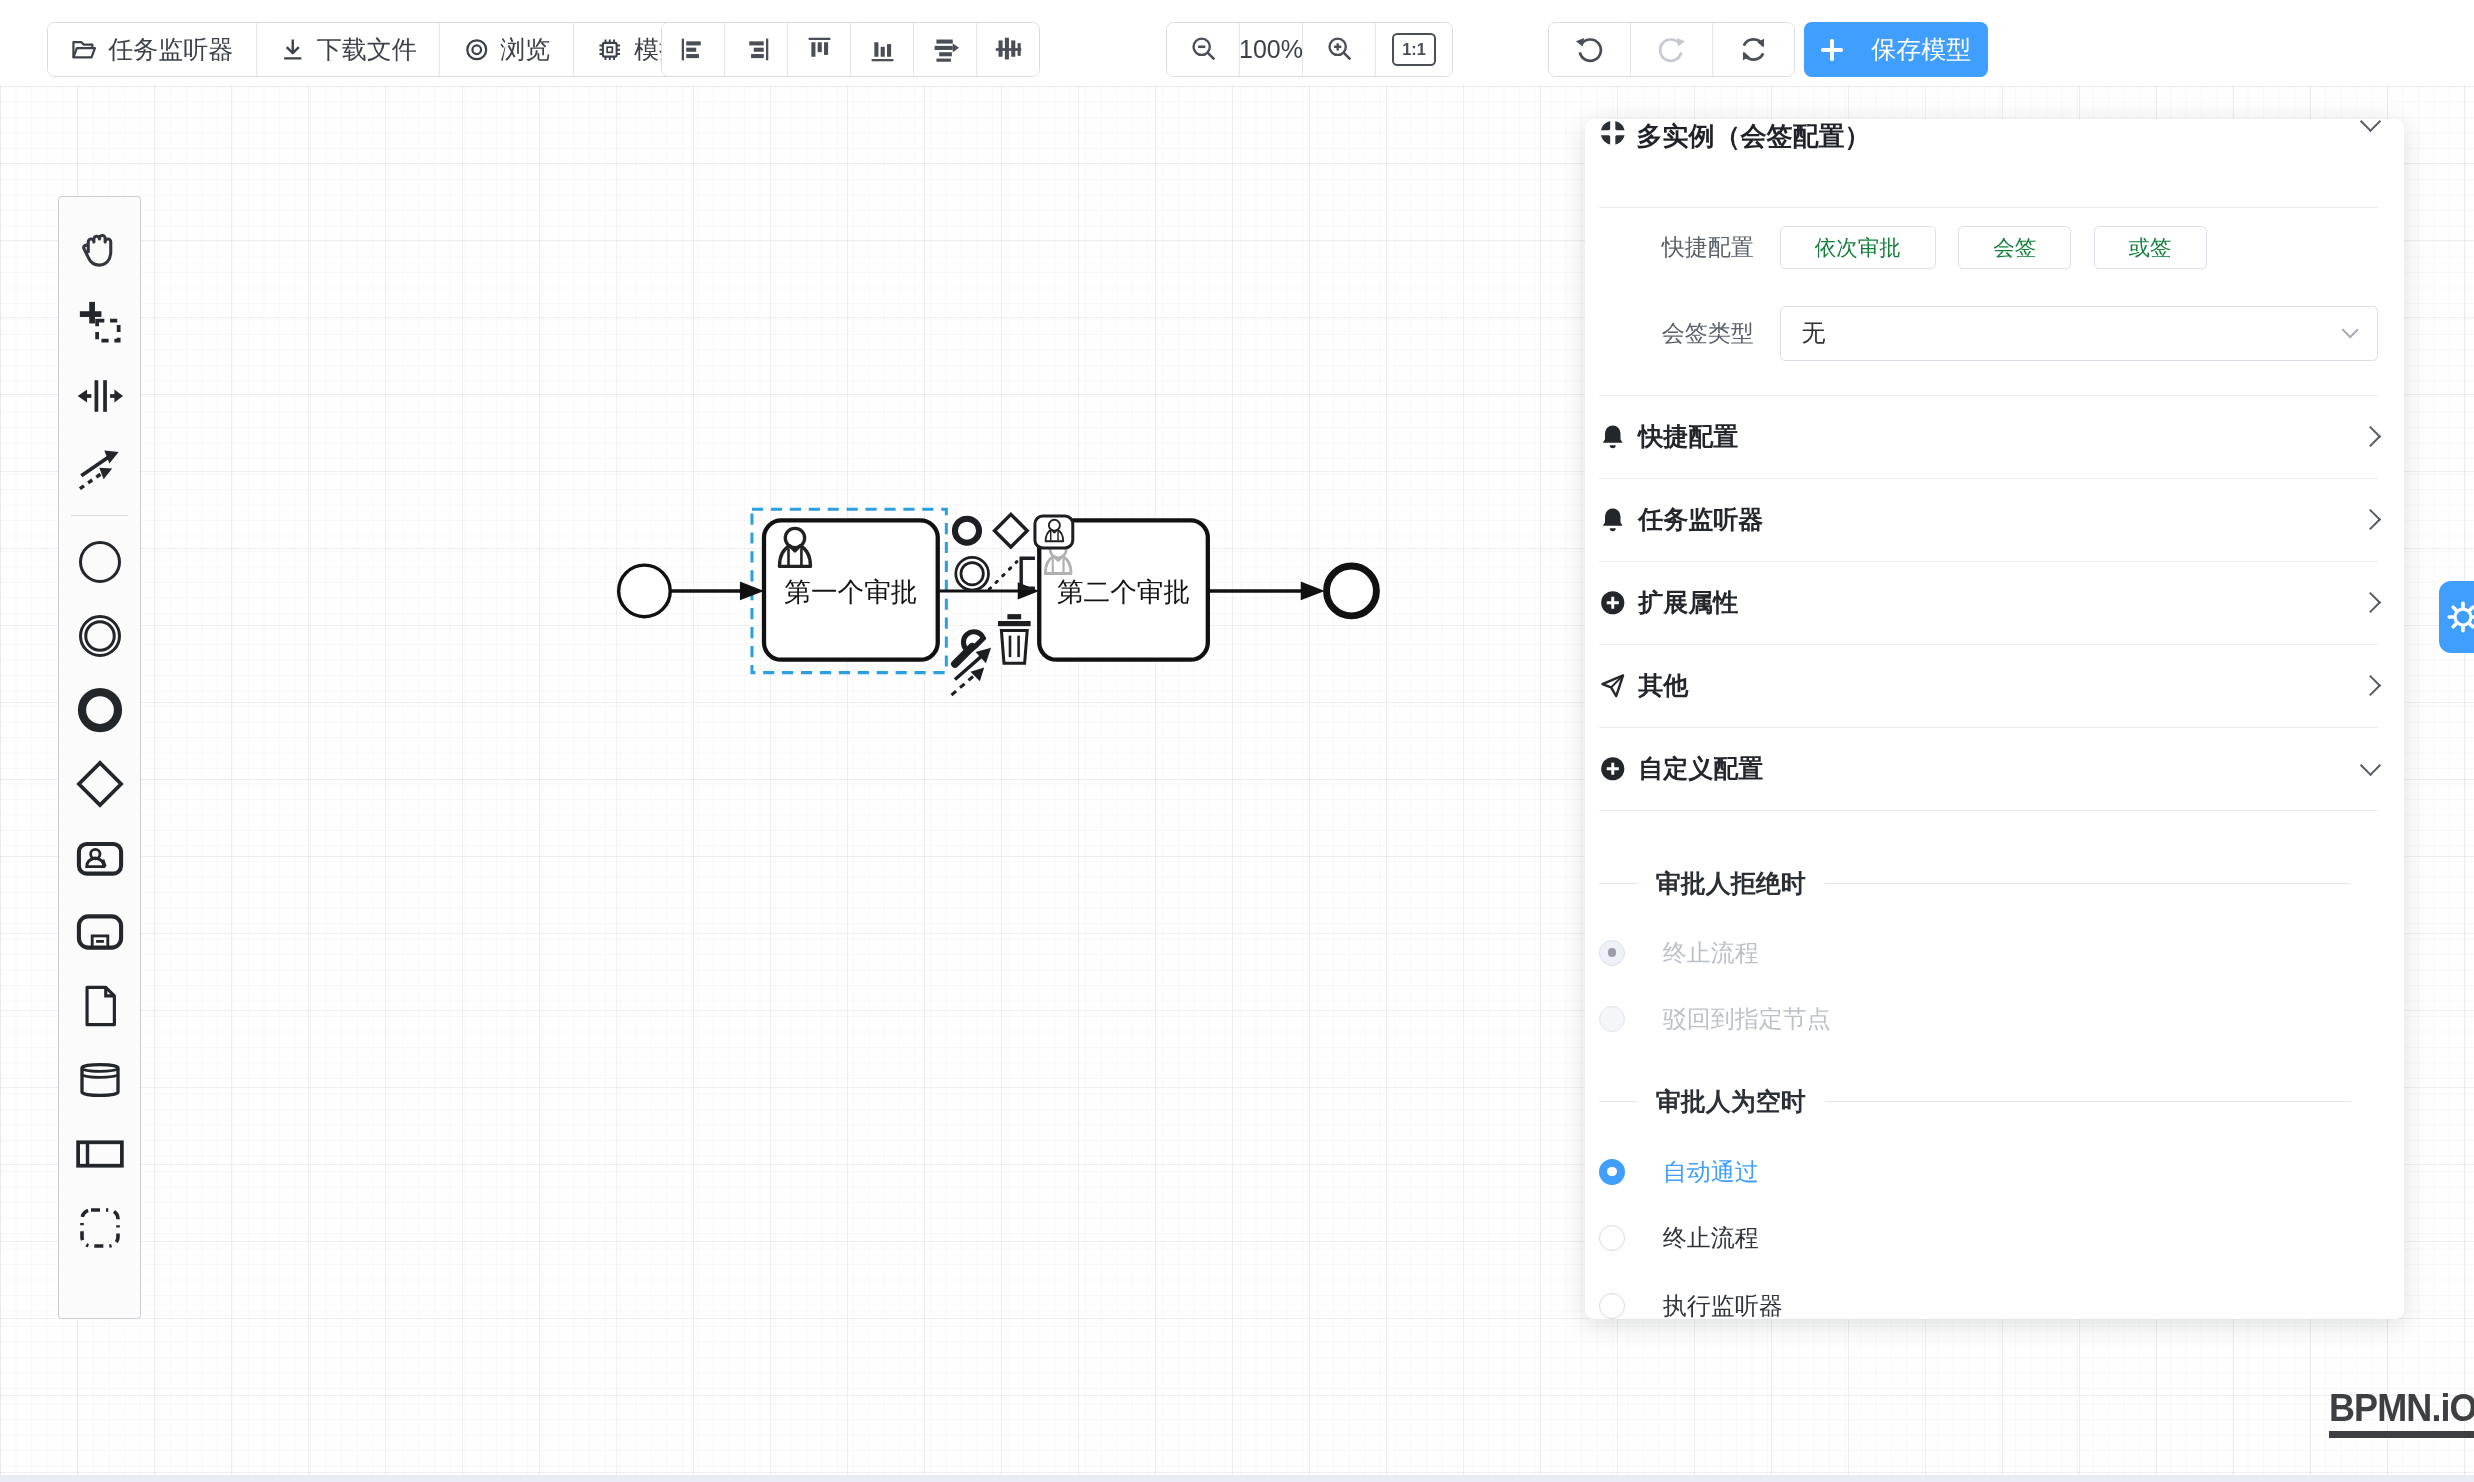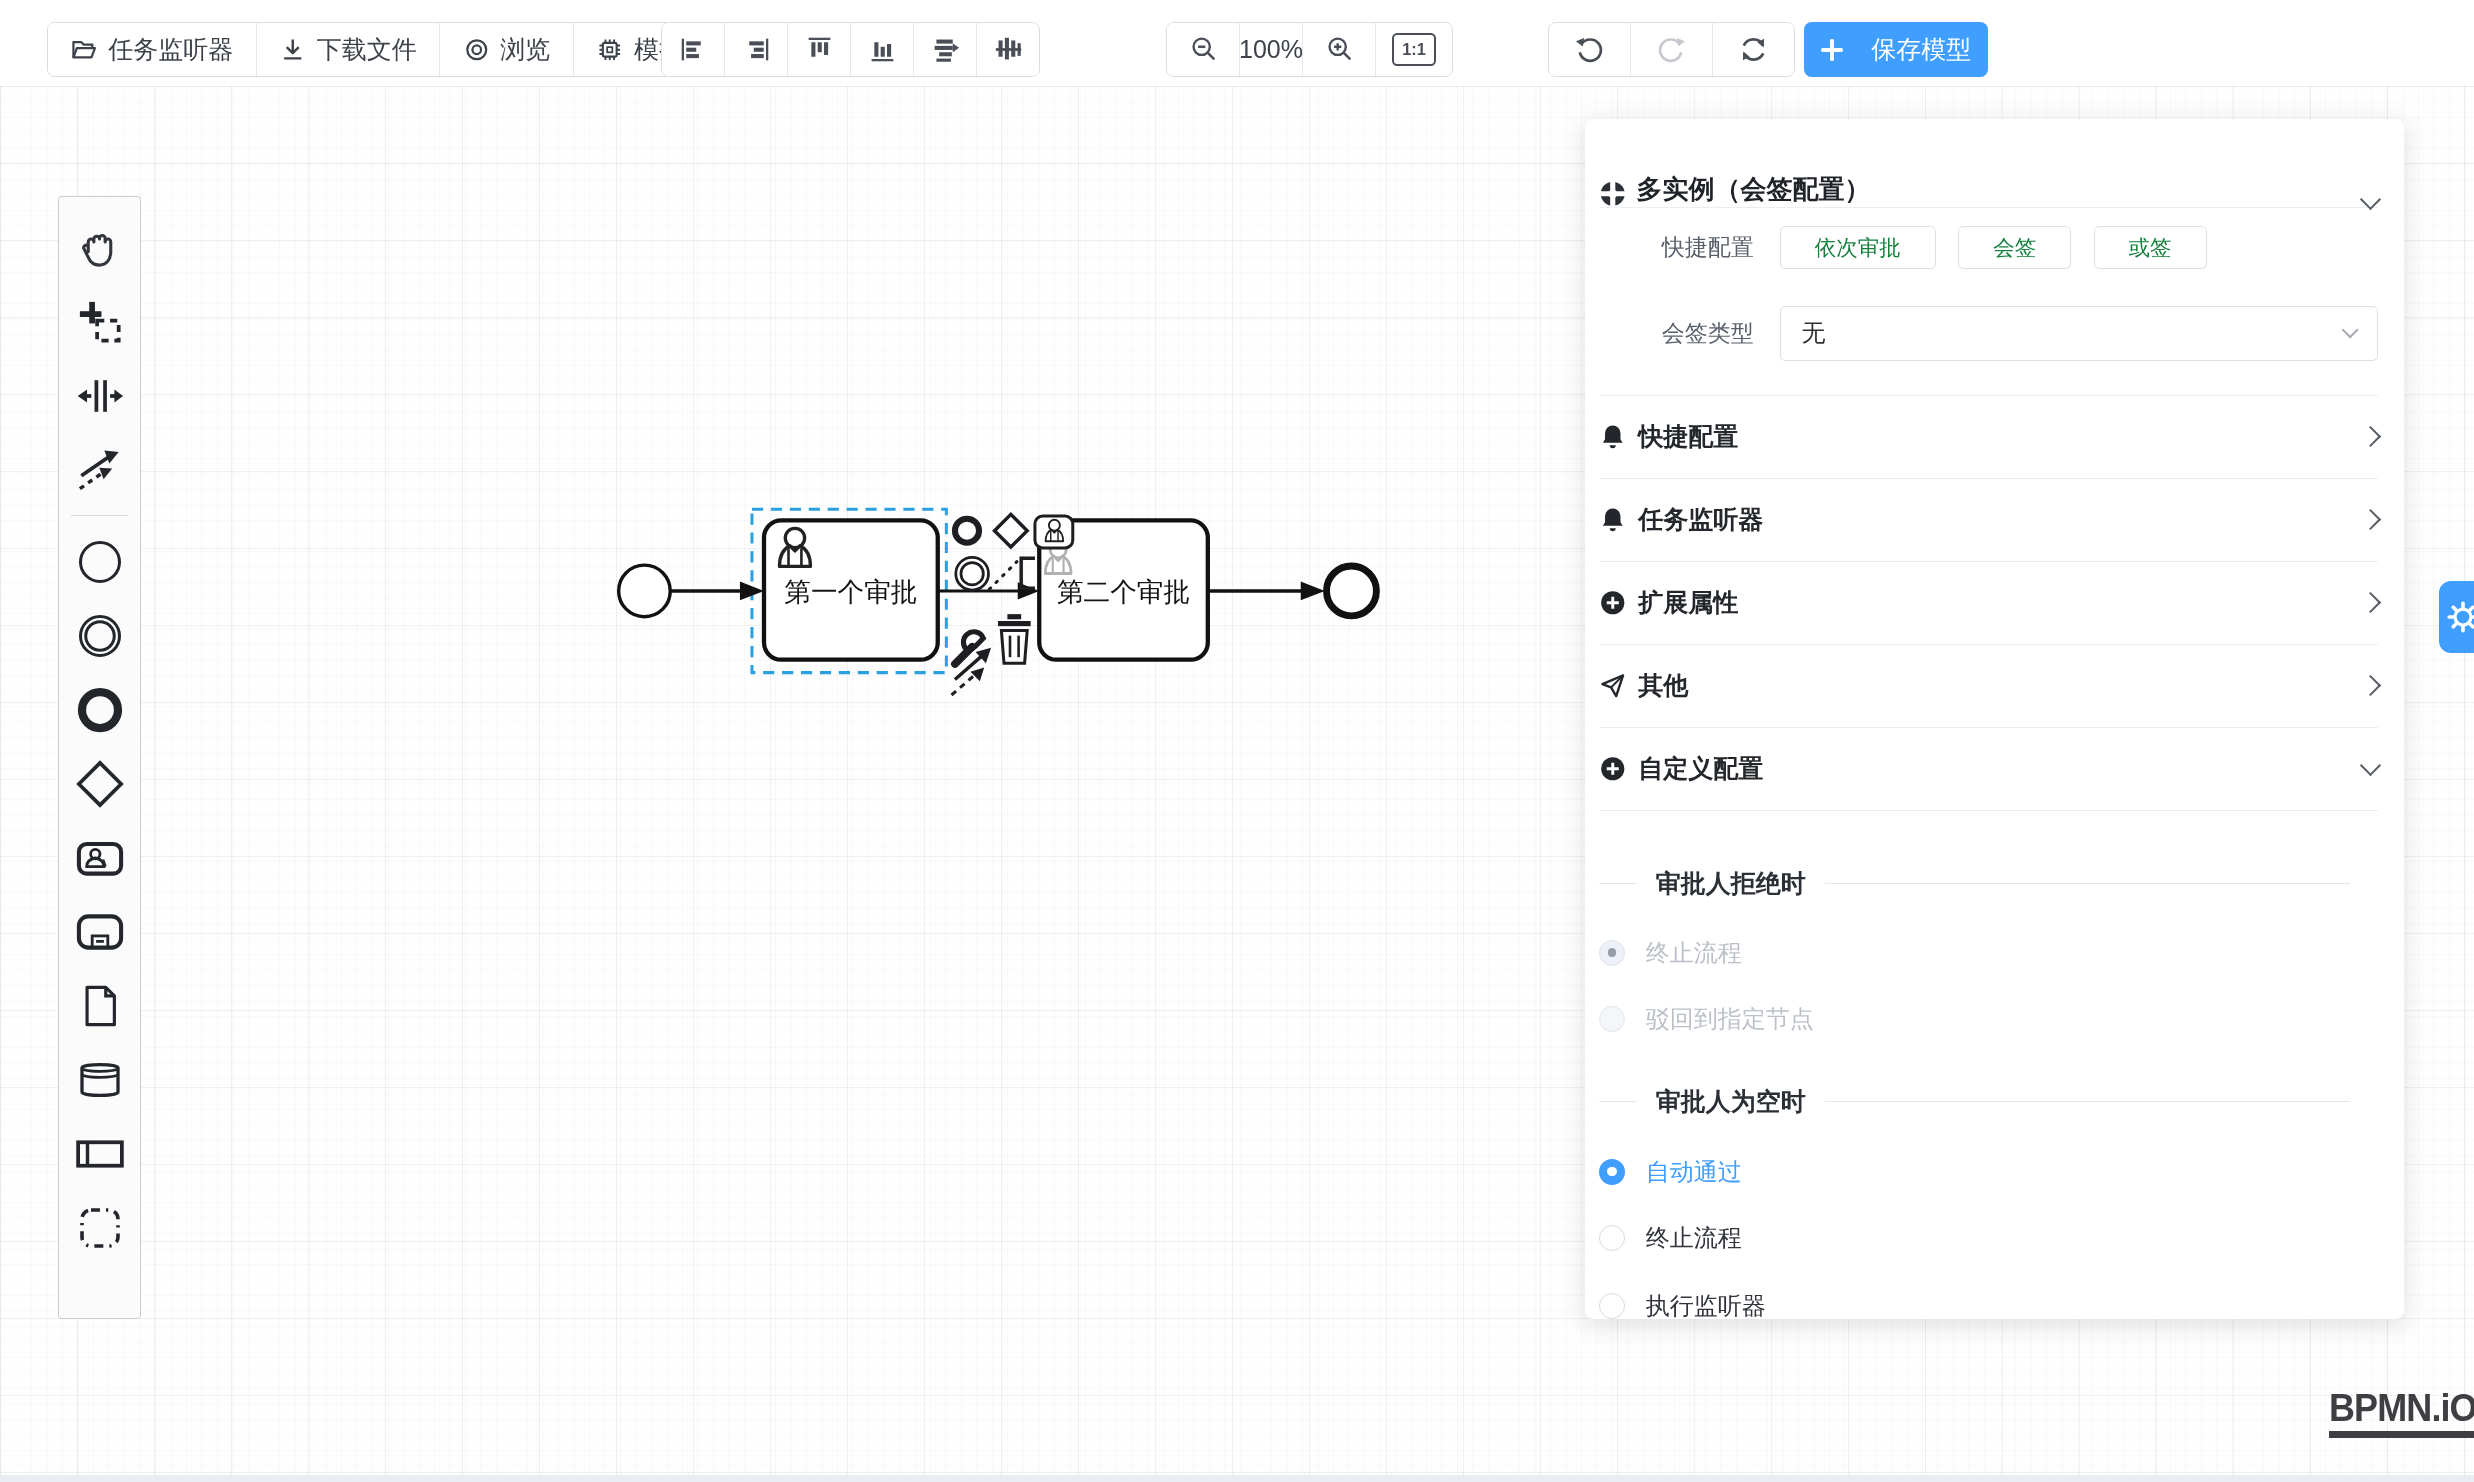--- a/index.html
+++ b/index.html
@@ -47,21 +47,21 @@
     background:#fbfbfc;border:0.9px solid #c9ccd2;border-radius:3.4px;box-sizing:border-box;
     display:flex;flex-direction:column;align-items:center;padding:13.8px 0;}
   .pal-item{height:74px;display:flex;align-items:center;justify-content:center;cursor:pointer;flex:none;}
   .pal-sep{width:70%;border-top:0.9px solid #d6d9dd;margin:8.6px 0;flex:none;}
   
   .diagram-svg{position:absolute;left:0;top:0;z-index:2;}
   
   .panel{position:absolute;left:1585px;top:119px;width:819px;height:1200px;z-index:20;
     background:#fff;border-radius:8.6px;box-shadow:0 5.2px 24px rgba(31,35,41,.14);
     box-sizing:border-box;padding:0 26px 0 13.8px;overflow:hidden;}
-  .panel-header{height:88px;display:flex;align-items:flex-end;gap:10.3px;border-bottom:0.9px solid #eceef1;}
+  .panel-header{height:88px;display:flex;align-items:flex-start;gap:10.3px;border-bottom:0.9px solid #eceef1;}
   .panel-title{font-size:26px;font-weight:bold;color:#1f2329;}
   .spacer{flex:1;}
   .chev{width:13px;height:13px;border-right:2.6px solid #565b64;border-bottom:2.6px solid #565b64;flex:none;}
   .chev.down{transform:rotate(45deg);margin-top:-5.2px;}
   .chev.right{transform:rotate(-45deg);}
   .row-quick{margin-top:15.5px;height:48px;display:flex;align-items:center;}
   .form-label{width:155px;text-align:right;font-size:23px;color:#5a616c;margin-right:26px;flex:none;}
   .quick-btns{display:flex;gap:22.4px;align-items:center;}
   .q-btn{height:41px;padding:0 34px;border:0.9px solid #dcdfe6;border-radius:5.2px;background:#fff;
     display:flex;align-items:center;font-size:21.5px;color:#15803d;cursor:pointer;}
@@ -74,21 +74,21 @@
     font-size:25px;font-weight:bold;color:#23262b;cursor:pointer;}
   .section-row.first{border-top:0.9px solid #eceef1;}
   .sec-ico{width:27.5px;height:27.5px;flex:none;display:flex;align-items:center;justify-content:center;}
   .dv-row{display:flex;align-items:center;height:52px;gap:19px;}
   .dv-row.reject{margin-top:47px;}
   .dv-row.empty{margin-top:33px;}
   .dv-line{height:1.7px;background:#e3e6eb;flex:none;}
   .dv-line.l{width:38px;}
   .dv-line.r{width:525px;}
   .dv-title{font-size:25px;font-weight:bold;color:#2b2f36;white-space:nowrap;}
-  .radio-row{display:flex;align-items:center;gap:21px;height:48px;cursor:pointer;}
+  .radio-row{display:flex;align-items:center;gap:38px;height:48px;cursor:pointer;}
   .radio-row.m22{margin-top:19px;} .radio-row.m21{margin-top:18px;} .radio-row.m23{margin-top:20px;}
   .radio{width:26px;height:26px;border-radius:50%;box-sizing:border-box;position:relative;flex:none;}
   .radio.unchecked{border:1.7px solid #d5d9e0;background:#fff;}
   .radio.checked{background:#409EFF;}
   .radio.checked::after{content:'';position:absolute;inset:0;margin:auto;width:9.5px;height:9.5px;border-radius:50%;background:#fff;}
   .radio.dis-checked{background:#eef2f8;border:1.7px solid #dde2ea;}
   .radio.dis-checked::after{content:'';position:absolute;inset:0;margin:auto;width:8.6px;height:8.6px;border-radius:50%;background:#989ea7;}
   .radio.dis-unchecked{background:#f4f6fa;border:1.7px solid #e2e6ec;}
   .r-label{font-size:24px;color:#31353b;}
   .r-label.blue{color:#409EFF;}

